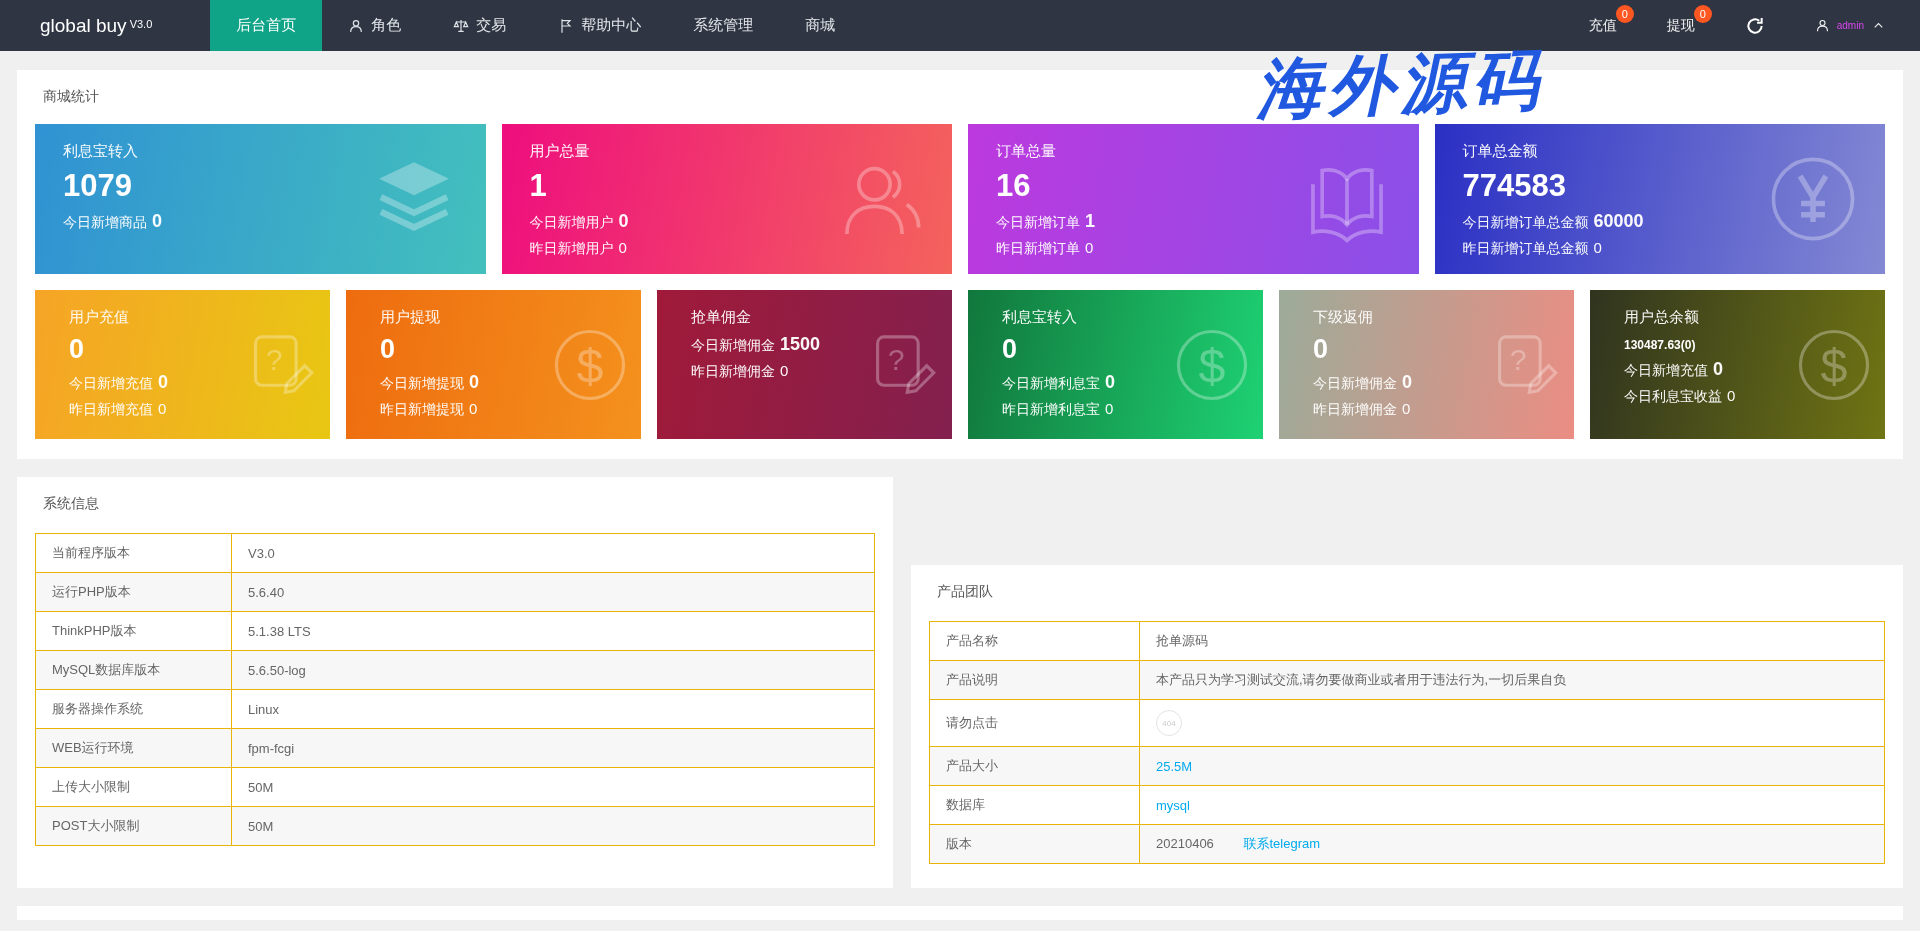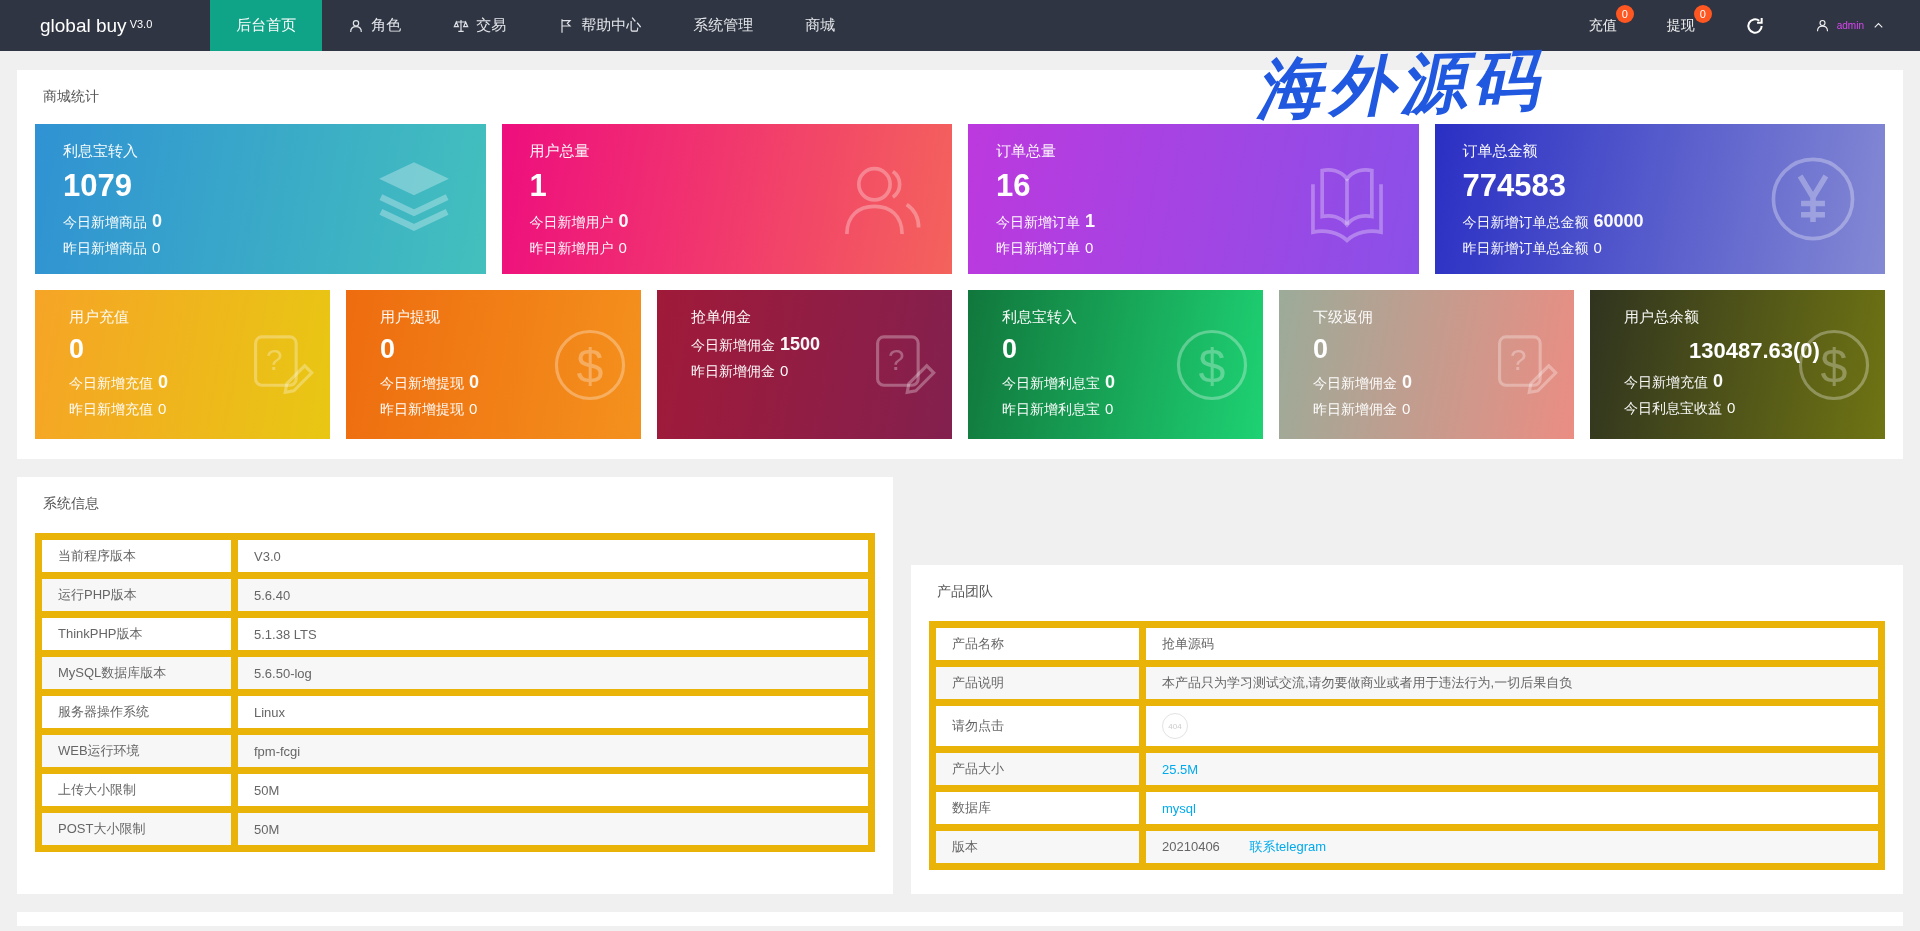--- a/index.html
+++ b/index.html
@@ -35,21 +35,21 @@
   .panel { background:#fff; }
   .panel-title { font-size:14px; color:#555;margin-left:8px; }
   .stats-panel { margin-top:19px; padding:18px 18px 20px; }
   .cards-row1 { display:grid; grid-template-columns:repeat(4,1fr); gap:16px; margin-top:18px; }
   .cards-row2 { display:grid; grid-template-columns:repeat(6,1fr); gap:16px; margin-top:16px; }
   .card { position:relative; height:150px; color:#fff; padding:18px 0 0 28px; overflow:hidden; }
   .cards-row2 .card { height:149px; padding-left:34px; }
   .card-title { font-size:15px; opacity:.96; }
   .card-value { font-size:31px; font-weight:bold; margin:7px 0 5px; }
   .cards-row2 .card-value { font-size:27px; }
-  .card-value.small-value { font-size:22px; margin-top:11px;text-align:center; }
+  .card-value.small-value { font-size:12px; margin-top:11px; }
   .card-line { font-size:14px; margin-top:7px; opacity:.97; }
   .card-line b { font-size:18px; margin-left:5px; }
   .card-line .v { font-size:15px; margin-left:5px; }
   .card-icon { position:absolute; right:26px; top:50%; transform:translateY(-50%); width:92px; height:92px; }
   .cards-row2 .card-icon { right:12px; width:78px; height:78px; }
   .card-icon svg { width:100%; height:100%; }
   .g1 { background:linear-gradient(100deg,#3092d3,#43c0bd); }
   .g2 { background:linear-gradient(100deg,#ee0e7e,#f4635c); }
   .g3 { background:linear-gradient(100deg,#bc39de,#8a50e8); }
   .g4 { background:linear-gradient(100deg,#2a2fc4,#8489d4); }
@@ -57,21 +57,21 @@
   .g6 { background:linear-gradient(100deg,#ee6c0f,#f4911d); }
   .g7 { background:linear-gradient(100deg,#a01a39,#83204e); }
   .g8 { background:linear-gradient(100deg,#11773c,#1ed273); }
   .g9 { background:linear-gradient(100deg,#9cab99,#eb8d83); }
   .g10{ background:linear-gradient(100deg,#30341f,#6f7413); }
   
   .bottom { display:flex; gap:18px; margin-top:18px; align-items:flex-end; }
   .sysinfo-panel { flex:0 0 876px; padding:18px 18px 42px; }
   .product-panel { flex:1; padding:18px 18px 24px; }
   table.info { width:100%; border-collapse:collapse; margin-top:20px; font-size:13px; color:#666; }
-  table.info td { border:7px solid #eab308; height:39px; padding:0 16px; }
+  table.info td { border:1px solid #eab308; height:39px; padding:0 16px; }
   table.info tr:nth-child(even) { background:#f7f7f7; }
   table.info td.lbl { width:196px; }
   .product-panel table.info td.lbl { width:210px; }
   tr.tall td { height:47px; }
   a.link { color:#01aaed; text-decoration:none; cursor:pointer; }
   .ver-num { margin-right:26px; }
   .broken-img { display:inline-flex; width:26px; height:26px; border:1px solid #e3e3e3; border-radius:50%;
     align-items:center; justify-content:center; font-size:8px; color:#ccc; }
   .footer-strip { margin-top:18px; height:14px; background:#fff; }
 </style>
@@ -149,21 +149,20 @@
 
   <section class="panel stats-panel">
     <div class="panel-title">商城统计</div>
 
     <div class="cards-row1">
 
       <div class="card g1">
         <div class="card-title">利息宝转入</div>
         <div class="card-value">1079</div>
         <div class="card-line"><span>今日新增商品</span><b>0</b></div>
-        <div class="card-line"><span>昨日新增商品</span><span class="v">0</span></div>
         <span class="card-icon">
           <svg viewBox="0 0 100 100">
               <path d="M50 10 L88 28 L50 46 L12 28 Z" fill="rgba(255,255,255,.30)"></path>
               <path d="M14 48 L50 65 L86 48" fill="none" stroke="rgba(255,255,255,.30)" stroke-width="7"></path>
               <path d="M14 64 L50 81 L86 64" fill="none" stroke="rgba(255,255,255,.30)" stroke-width="7"></path>
             </svg>
         </span>
       </div>
 
       <div class="card g2">

